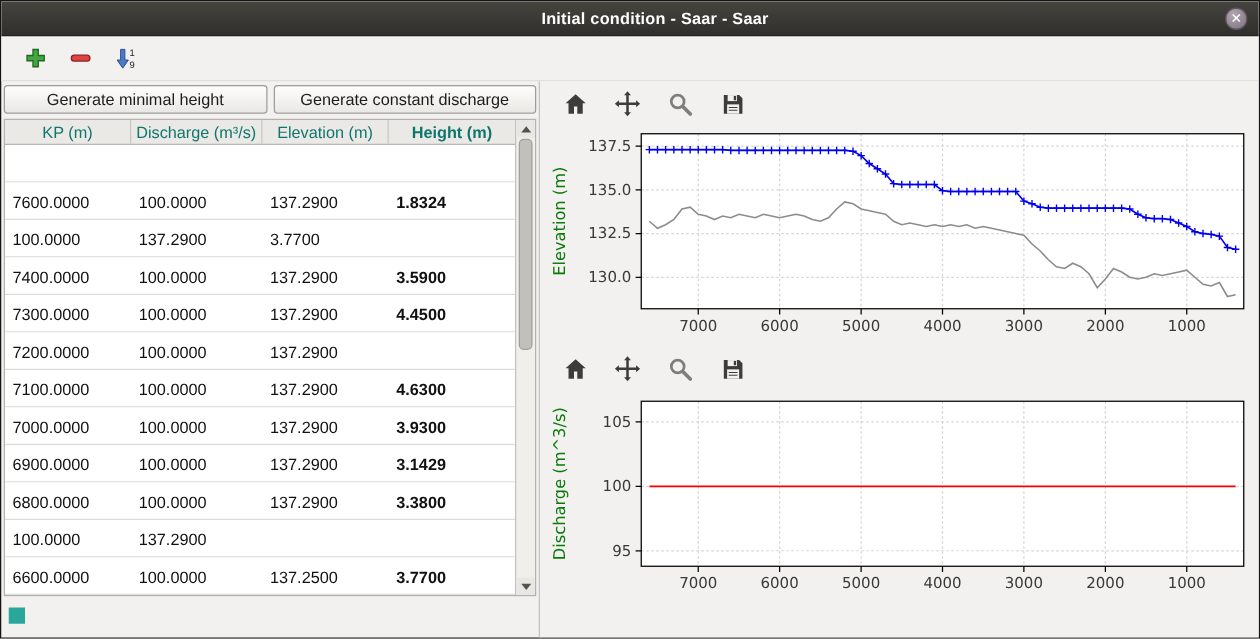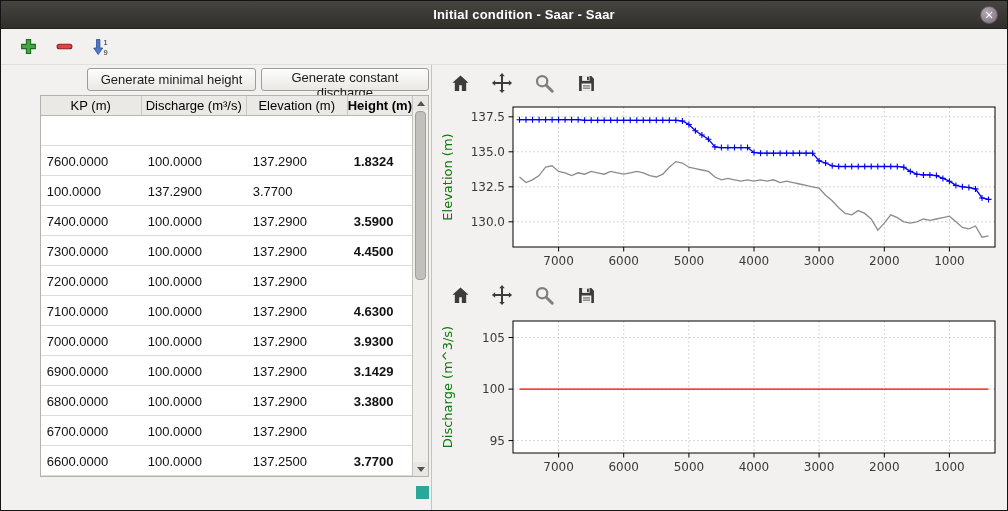--- a/index.html
+++ b/index.html
@@ -37,35 +37,35 @@
     padding-left: 14px;
     background: #f2f1ef;
     border-bottom: 1px solid #e0dfdc;
   }
   .tool-btn {
     width: 26px; height: 26px; border: none; background: transparent;
     display: flex; align-items: center; justify-content: center; padding: 0;
   }
   
   .content { flex: 1; display: flex; min-height: 0; }
-  .left-panel { width: 430px; flex: 0 0 430px; display: flex; flex-direction: column; padding: 3px 2px 0 2px; align-items: flex-end; }
+  .left-panel { width: 430px; flex: 0 0 430px; display: flex; flex-direction: column; padding: 3px 2px 0 2px; }
   .buttons-row { display: flex; gap: 5px; margin-bottom: 4px; }
   .gen-btn {
     flex: 1; height: 23px;
     border: 1px solid #9d9c98; border-radius: 3px;
     background: linear-gradient(#fdfdfc, #e9e8e4);
     font-size: 13px; font-family: "Liberation Sans", sans-serif; color: #1c1c1c;
   }
   
   .table { border: 1px solid #b3b2ae; background: #fff; height: 382px; display: flex; }
   .tgrid { flex: 1; display: flex; flex-direction: column; overflow: hidden; }
   .thead { display: flex; height: 20px; flex: 0 0 20px; background: #eae9e6; border-bottom: 1px solid #b7b6b2; }
   .hcell {
     display: flex; align-items: center; justify-content: center;
-    font-size: 13px; color: #000000; border-right: 1px solid #c9c8c4;
+    font-size: 13px; color: #0f766e; border-right: 1px solid #c9c8c4;
   }
   .trow { display: flex; height: 30px; flex: 0 0 30px; border-bottom: 1px solid #dcdbd8; background: #fff; }
   .tcell {
     display: flex; align-items: center; padding-left: 6px;
     font-size: 13px; color: #111; border-right: 1px solid #dcdbd8; margin-top: 45px;
   }
   .hcell:nth-child(1), .tcell:nth-child(1) { width: 101px; flex: 0 0 101px; }
   .hcell:nth-child(2), .tcell:nth-child(2) { width: 105px; flex: 0 0 105px; }
   .hcell:nth-child(3), .tcell:nth-child(3) { width: 101px; flex: 0 0 101px; }
   .hcell:nth-child(4), .tcell:nth-child(4) { flex: 1; border-right: none; font-weight: bold; }
@@ -181,21 +181,20 @@
                 <div class="tcell">137.2900</div>
                 <div class="tcell">3.1429</div>
               </div>
               <div class="trow">
                 <div class="tcell">6800.0000</div>
                 <div class="tcell">100.0000</div>
                 <div class="tcell">137.2900</div>
                 <div class="tcell">3.3800</div>
               </div>
               <div class="trow">
-                <div class="tcell">6700.0000</div>
                 <div class="tcell">100.0000</div>
                 <div class="tcell">137.2900</div>
               </div>
               <div class="trow">
                 <div class="tcell">6600.0000</div>
                 <div class="tcell">100.0000</div>
                 <div class="tcell">137.2500</div>
                 <div class="tcell">3.7700</div>
               </div>
               <div class="trow">

